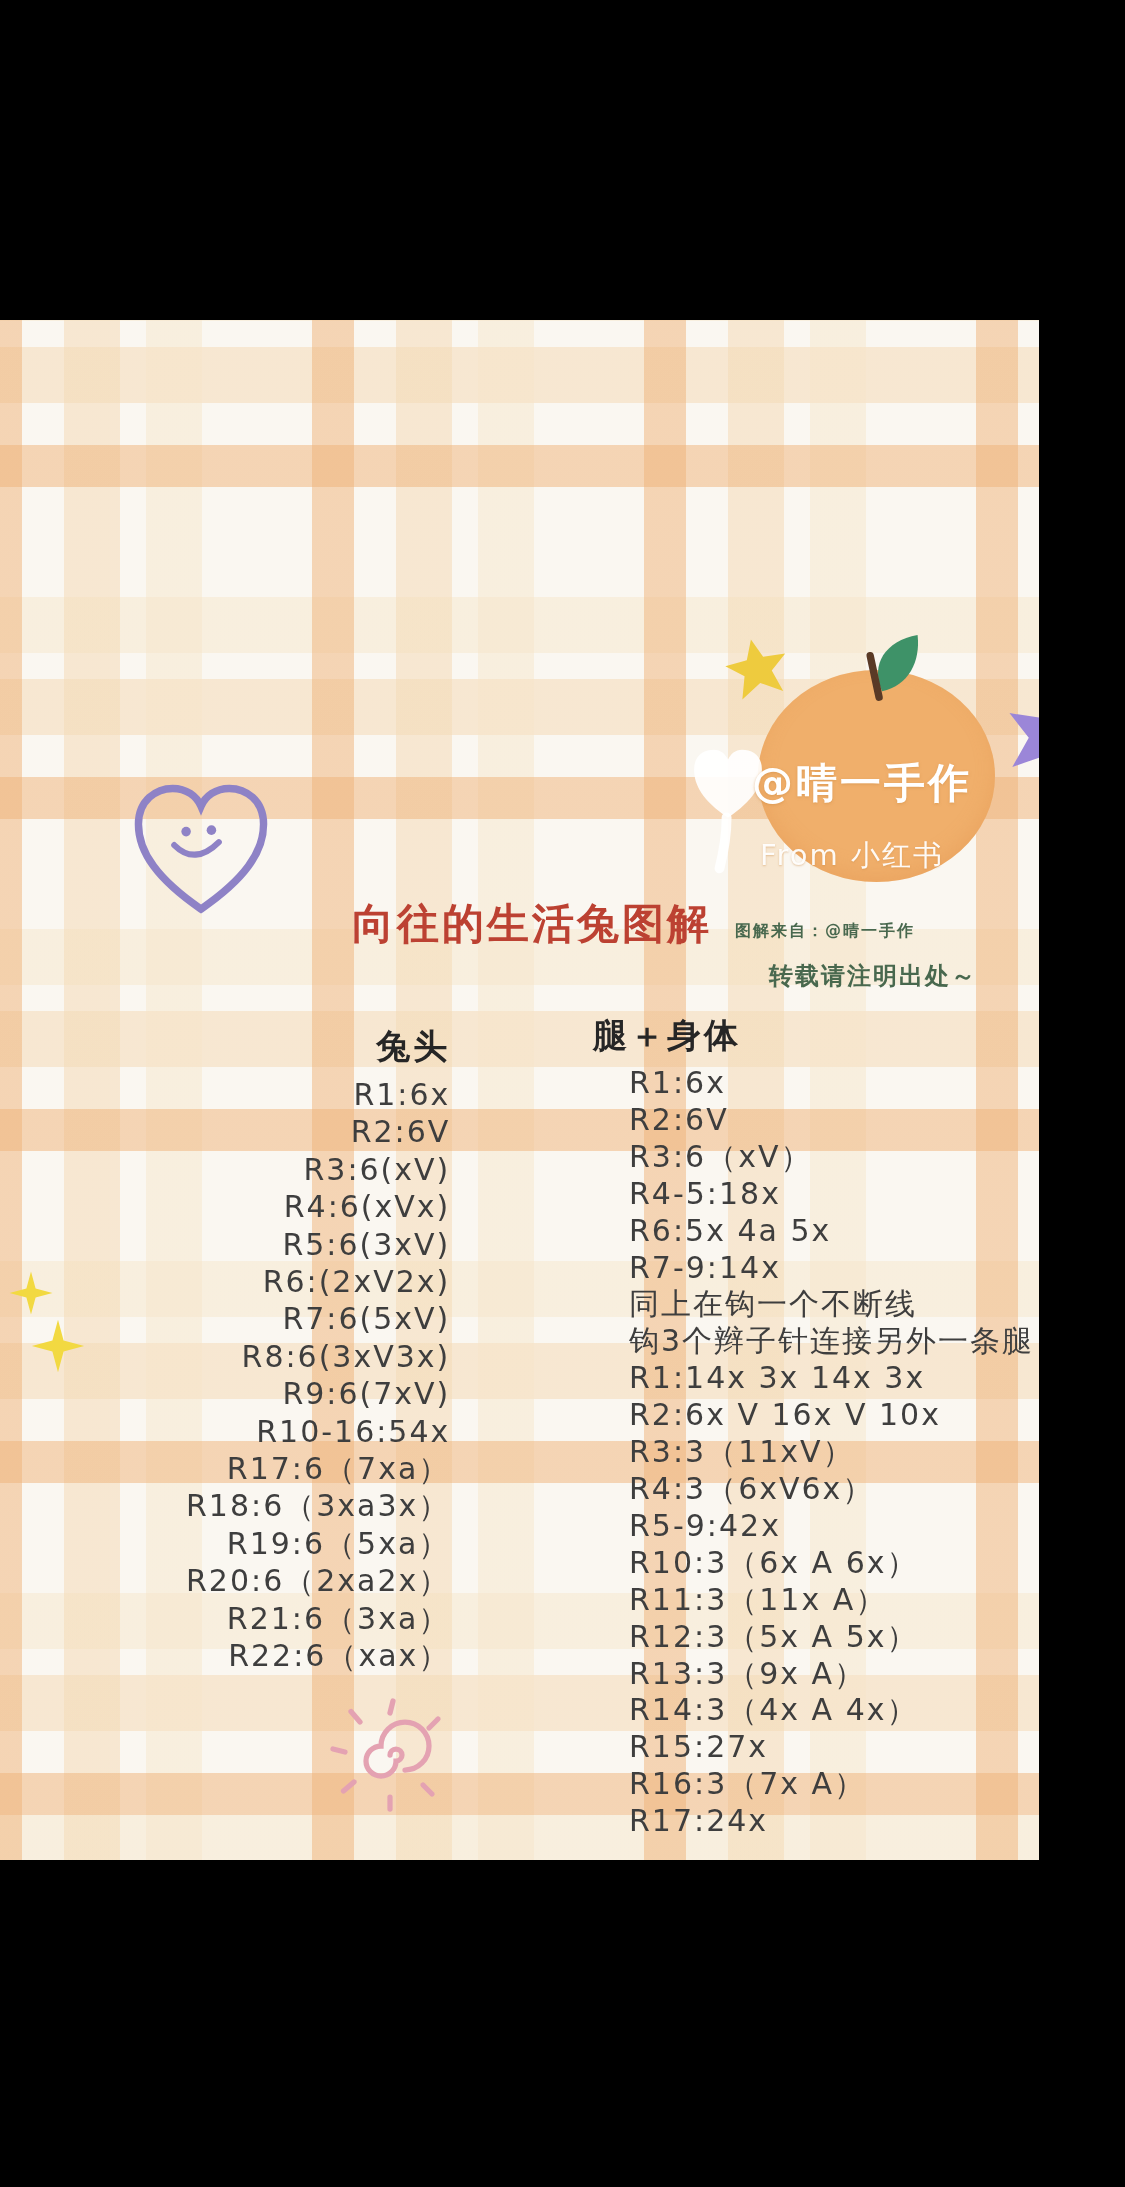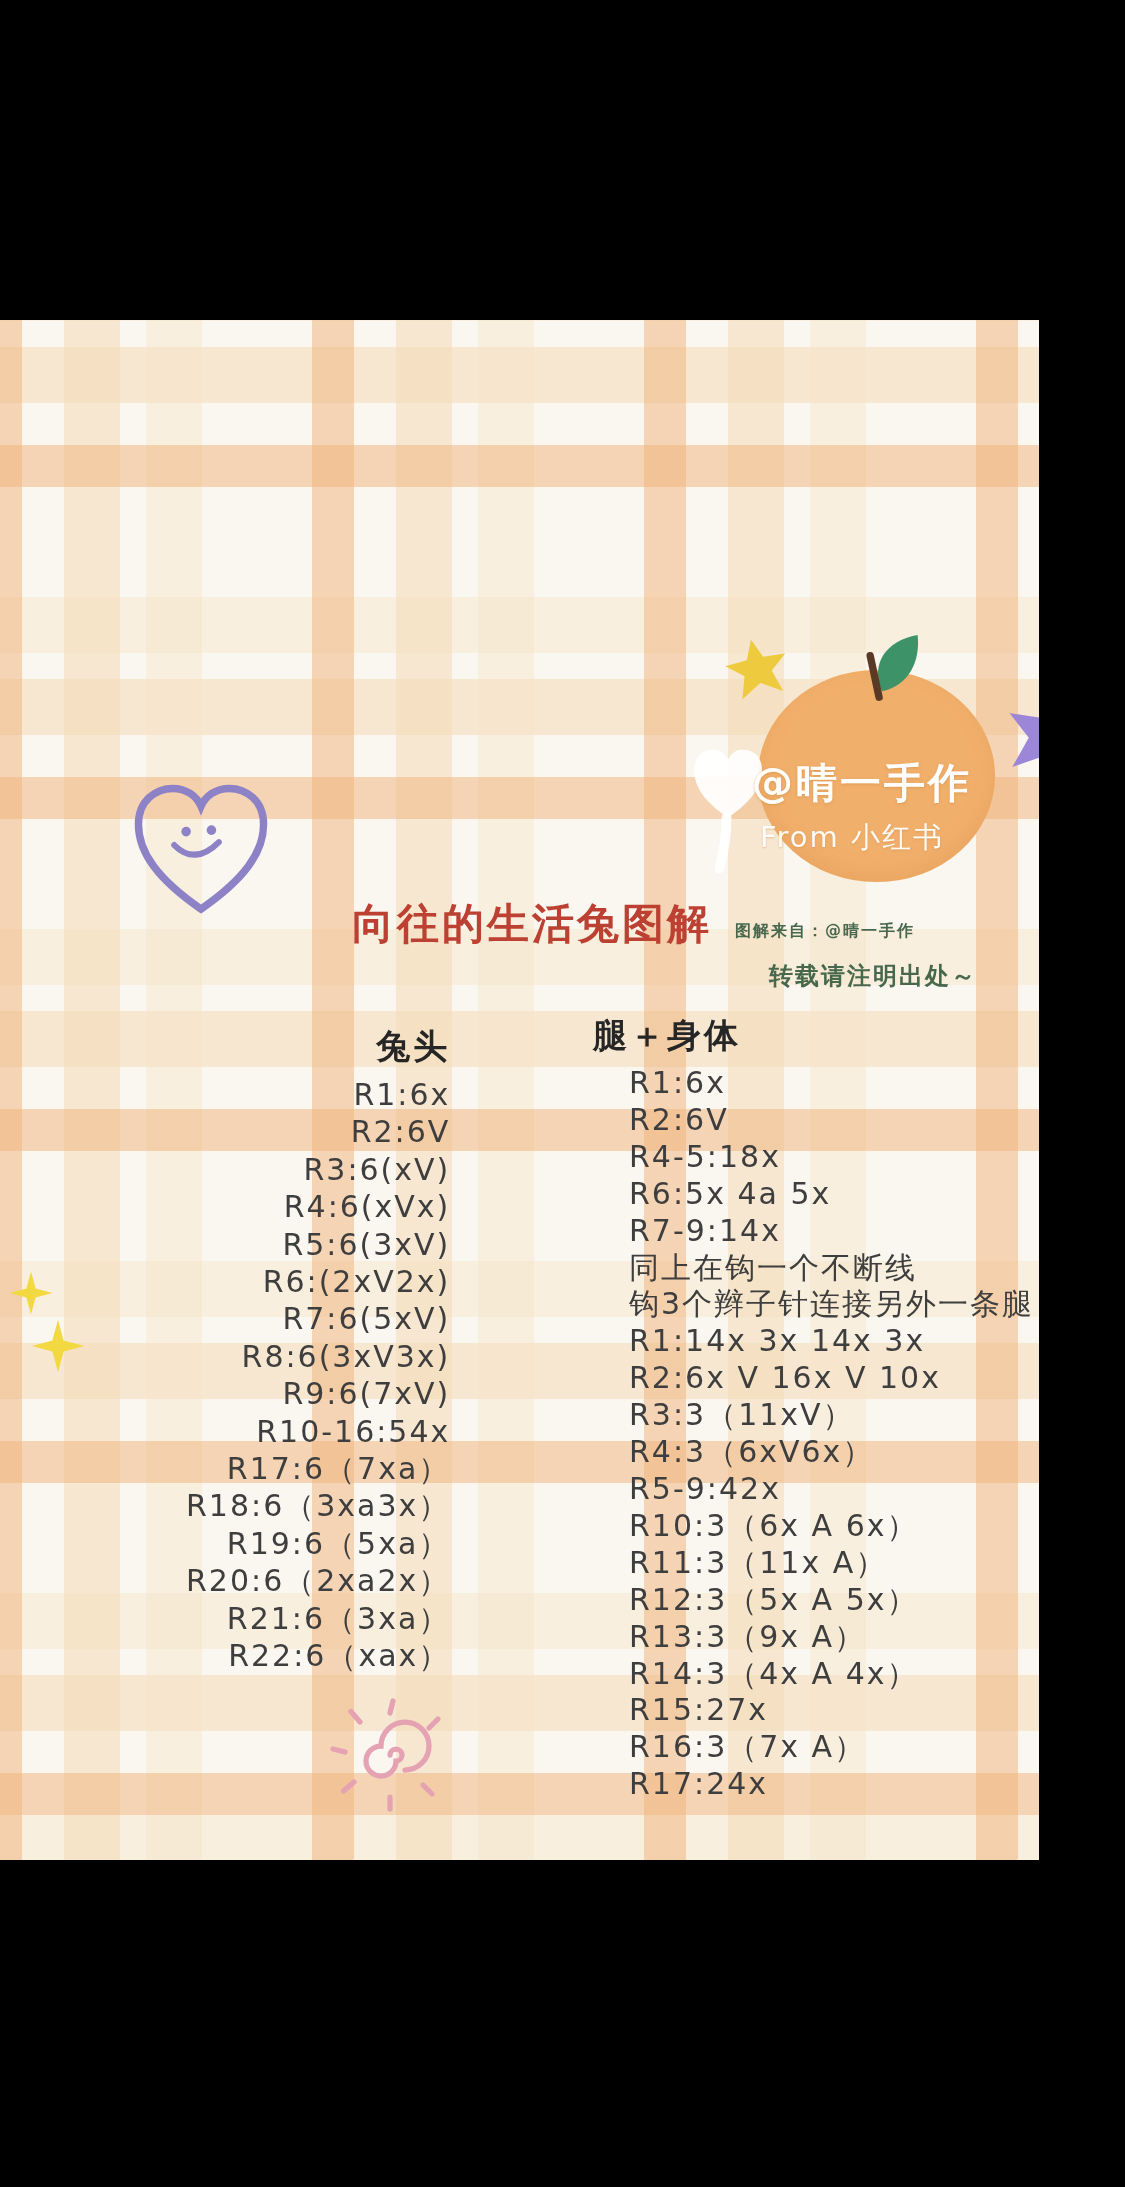--- a/index.html
+++ b/index.html
@@ -16,21 +16,21 @@
       repeating-linear-gradient(0deg, rgba(238,178,120,.5) 0 42px, rgba(0,0,0,0) 42px 332px),
       repeating-linear-gradient(90deg, rgba(0,0,0,0) 0 84px, rgba(244,219,183,.55) 84px 140px, rgba(0,0,0,0) 140px 166px, rgba(246,228,200,.45) 166px 222px, rgba(0,0,0,0) 222px 332px),
       repeating-linear-gradient(0deg, rgba(0,0,0,0) 0 84px, rgba(244,219,183,.55) 84px 140px, rgba(0,0,0,0) 140px 166px, rgba(246,228,200,.45) 166px 222px, rgba(0,0,0,0) 222px 332px);
     background-position:-20px -45px;}
   .abs{position:absolute;}
   
   .orange-sticker{left:758px;top:350px;width:237px;height:212px;border-radius:50%;
     background:#f0af6b;box-shadow:inset 0 -8px 18px rgba(225,150,80,.35);z-index:2;}
   .badge-author{left:752px;top:436px;z-index:3;font-size:41px;font-weight:700;color:#fff;
     letter-spacing:3px;text-shadow:0 1px 3px rgba(205,140,70,.55);white-space:nowrap;}
-  .badge-source{left:760px;top:498px;z-index:3;font-size:29px;color:rgba(255,255,255,.94);
+  .badge-source{left:760px;top:516px;z-index:3;font-size:29px;color:rgba(255,255,255,.94);
     letter-spacing:2px;text-shadow:0 1px 2px rgba(205,140,70,.45);white-space:nowrap;}
   
   .main-title{left:352px;top:576px;font-size:42px;font-weight:700;color:#bc4132;
     letter-spacing:3px;white-space:nowrap;z-index:4;}
   .credit-line1{left:735px;top:601px;font-size:16px;font-weight:700;color:#48684e;
     letter-spacing:2px;white-space:nowrap;z-index:4;}
   .credit-line2{left:769px;top:640px;font-size:24px;font-weight:700;color:#48684e;
     letter-spacing:2px;white-space:nowrap;z-index:4;}
   
   .section{z-index:4;}
@@ -113,20 +113,21 @@
           <div class="row">R21:6（3xa）</div>
           <div class="row">R22:6（xax）</div>
         </div>
     </div>
 
     <div class="abs section sec-body">
       <h2>腿＋身体</h2>
       <div class="rows">
           <div class="row">R1:6x</div>
           <div class="row">R2:6V</div>
+          <div class="row">R3:6（xV）</div>
           <div class="row">R4-5:18x</div>
           <div class="row">R6:5x 4a 5x</div>
           <div class="row">R7-9:14x</div>
           <div class="row">同上在钩一个不断线</div>
           <div class="row">钩3个辫子针连接另外一条腿</div>
           <div class="row">R1:14x 3x 14x 3x</div>
           <div class="row">R2:6x V 16x V 10x</div>
           <div class="row">R3:3（11xV）</div>
           <div class="row">R4:3（6xV6x）</div>
           <div class="row">R5-9:42x</div>

